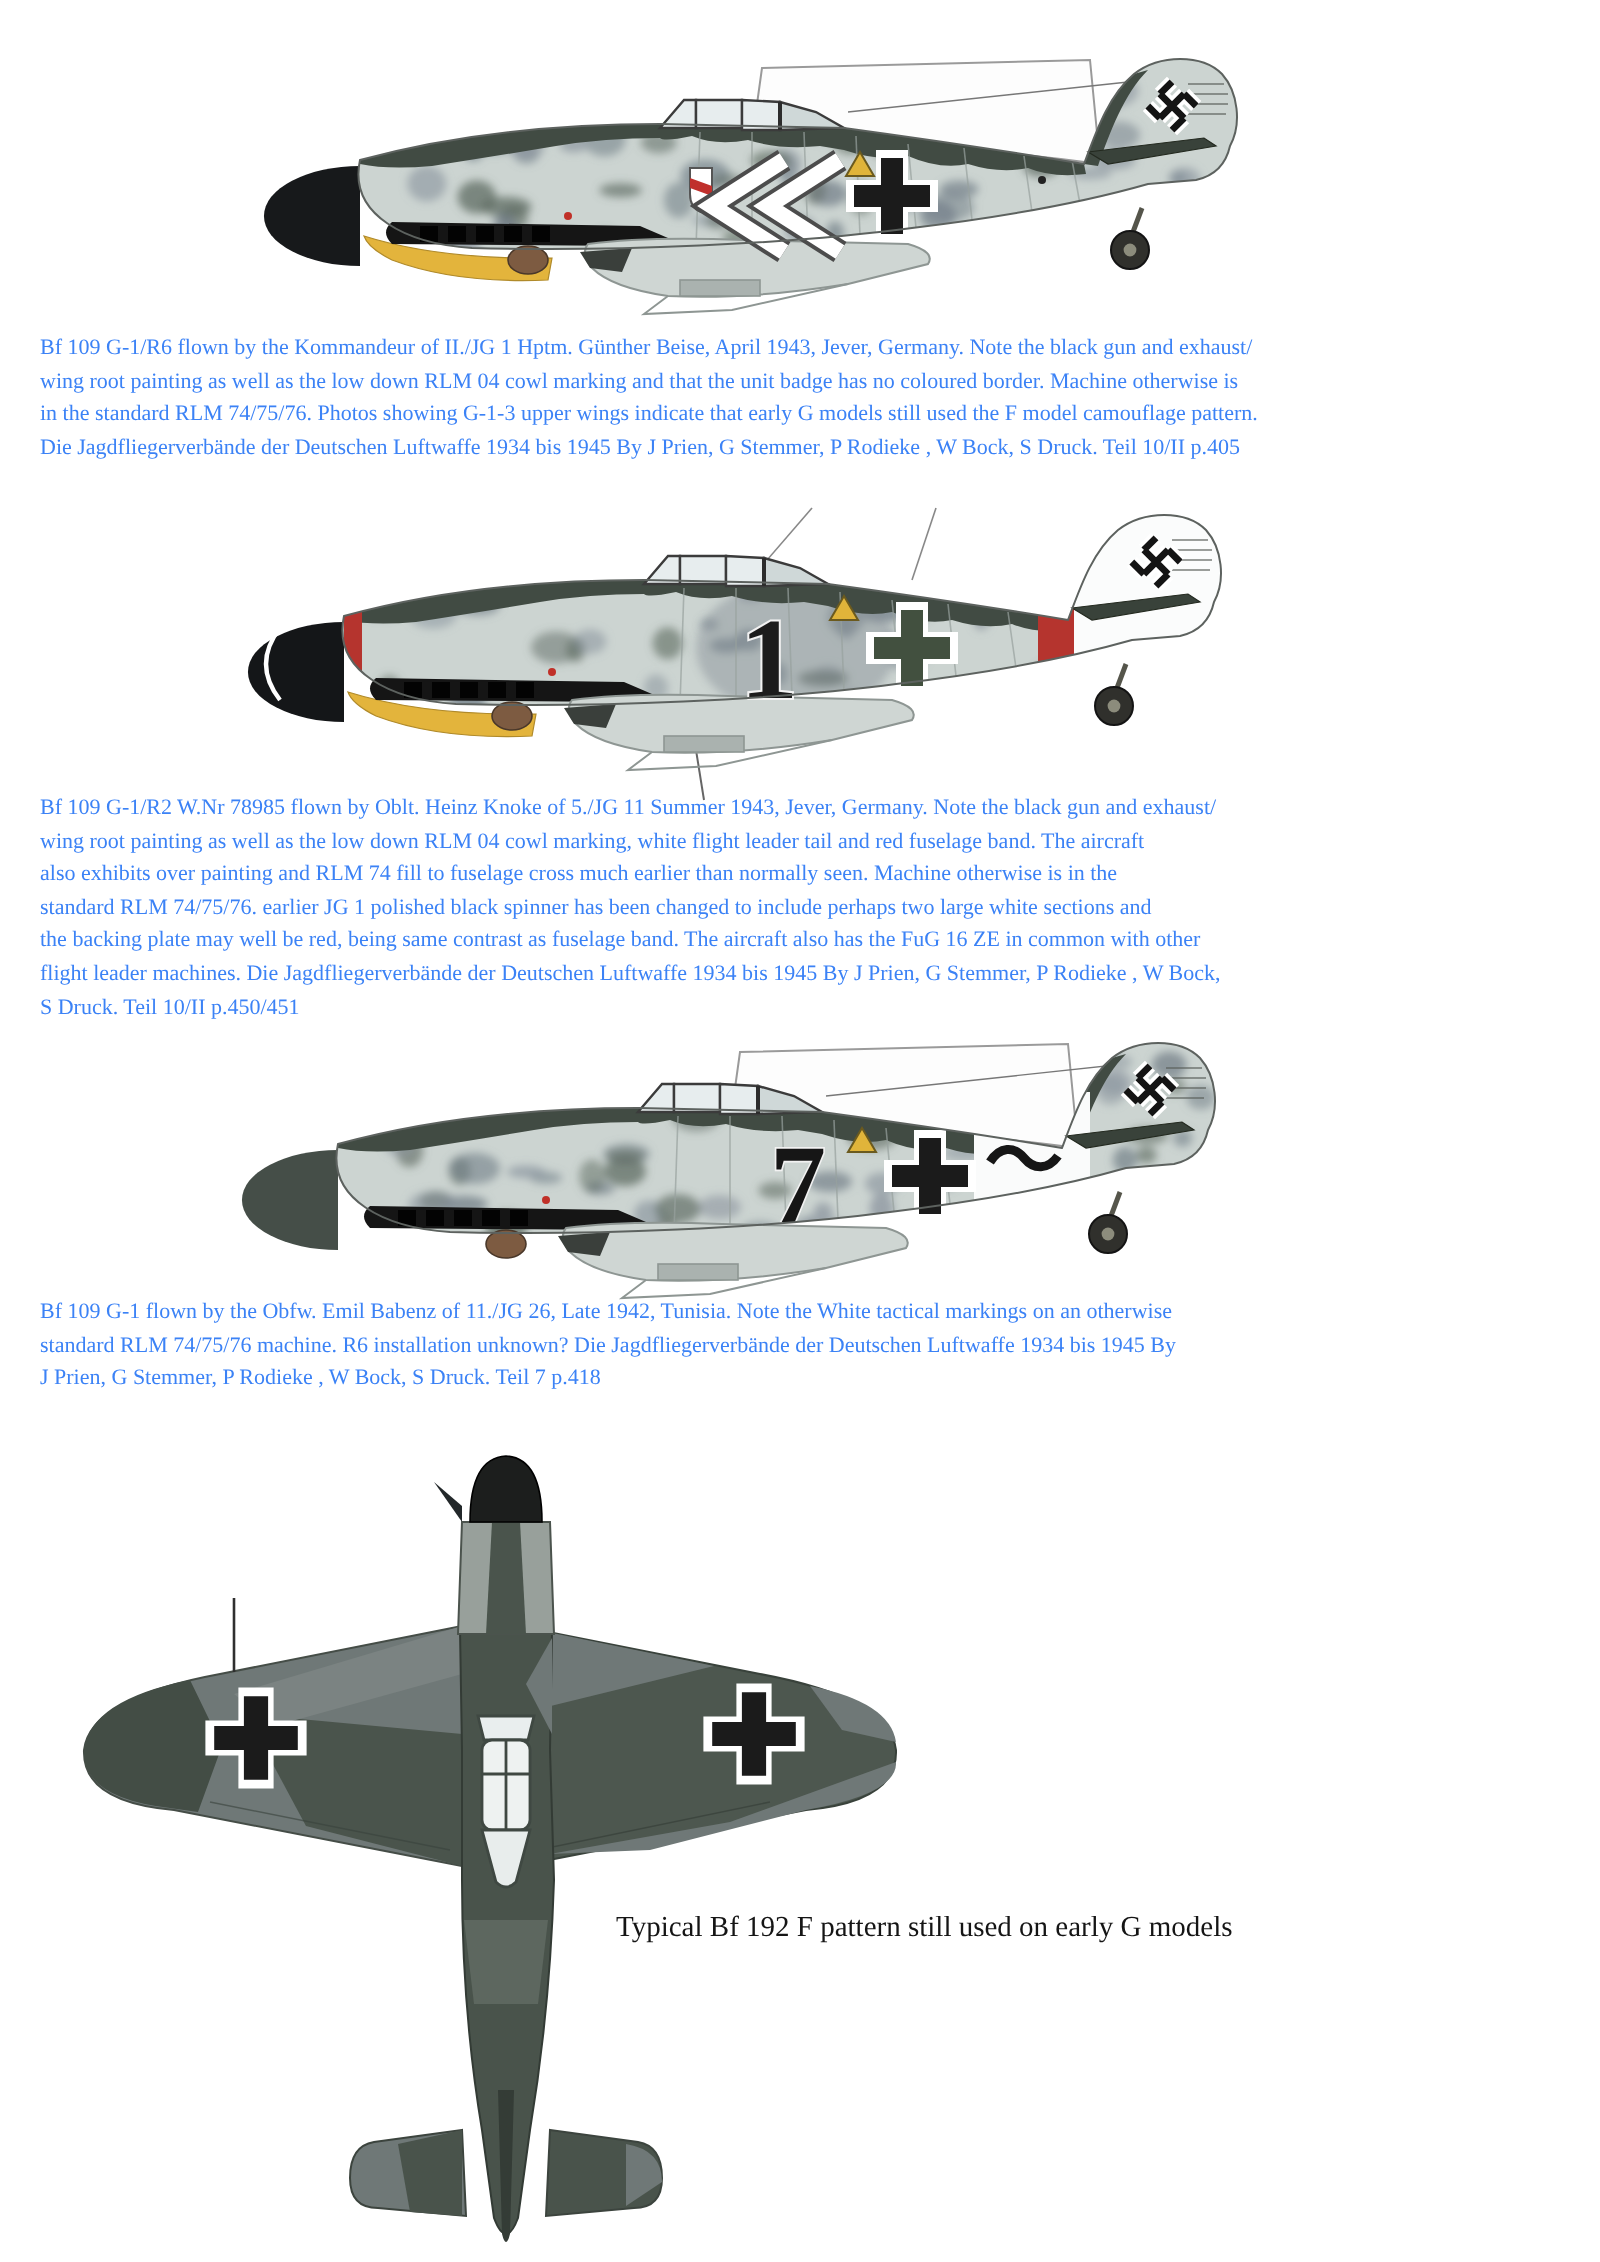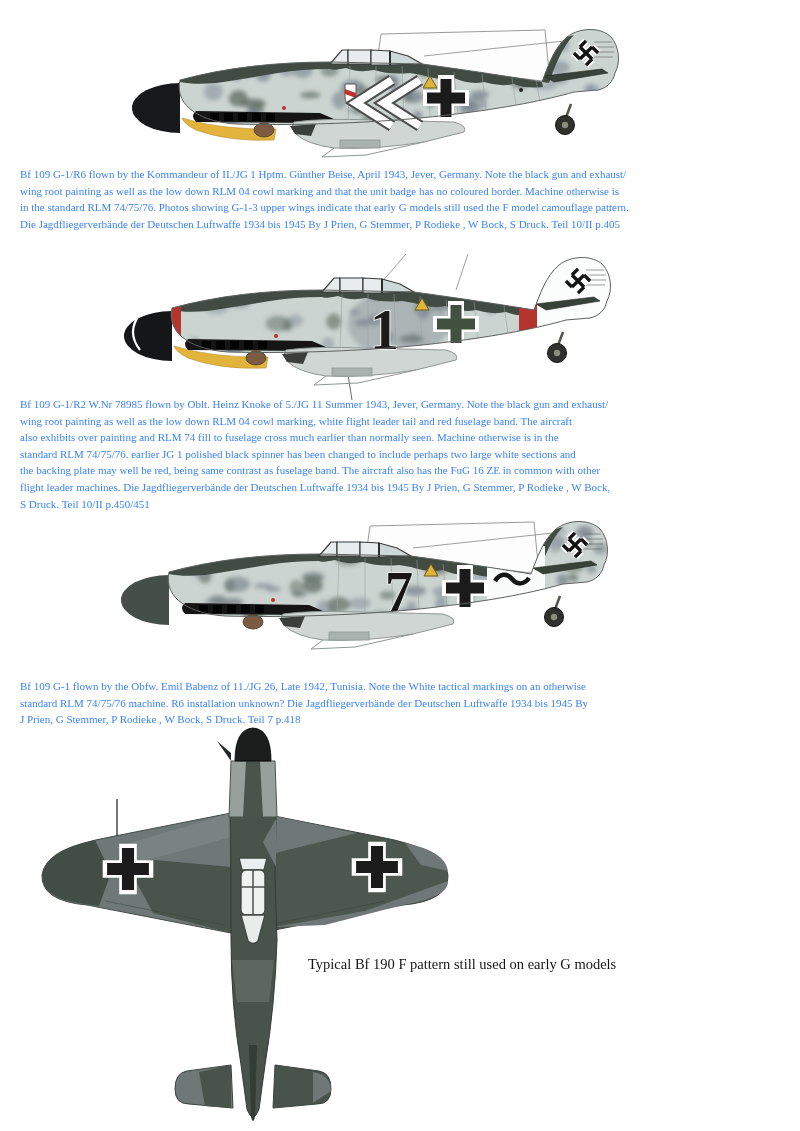--- a/index.html
+++ b/index.html
@@ -342,21 +342,21 @@
     <path d="M318,46 L325,58 L311,58 Z" fill="#e0b43a" stroke="#6b5a1e" stroke-width="1"></path>
     <use href="#bkreuz" transform="translate(352,70)" color="#1b1b1b"></use>
     <path d="M382,63 C387,55 394,55 399,61 C404,67 411,67 416,60" fill="none" stroke="#161616" stroke-width="4.5"></path>
     <use href="#rudder-hatch"></use>
     <use href="#hk" transform="translate(462,27) rotate(45) scale(0.95)"></use>
     <use href="#tailplane-side"></use>
     <use href="#twheel" transform="translate(441,99)"></use>
     <use href="#fuseoutline-stroke" fill="none" stroke="#5d625f" stroke-width="1"></use>
   </svg>
 
-  <div class="para" style="top:678px">Bf 109 G-1 flown by the Obfw. Emil Babenz of 11./JG 26, Late 1942, Tunisia. Note the White tactical markings on an otherwise
+  <div class="para" style="top:648px">Bf 109 G-1 flown by the Obfw. Emil Babenz of 11./JG 26, Late 1942, Tunisia. Note the White tactical markings on an otherwise
 standard RLM 74/75/76 machine. R6 installation unknown? Die Jagdfliegerverbände der Deutschen Luftwaffe 1934 bis 1945 By
 J Prien, G Stemmer, P Rodieke , W Bock, S Druck. Teil 7 p.418</div>
 
   <svg class="profile" style="left:25px;top:715px" width="440" height="412" viewBox="0 0 440 412">
 
     <g>
       <path d="M206,98 L85,122 Q20,134 17,160 Q16,186 62,190 L206,218 Z" fill="#6f7877" stroke="#454d47" stroke-width="1"></path>
       <path d="M70,125 Q20,135 17,160 Q16,184 60,189 L74,191 L86,158 Z" fill="#434d45"></path>
       <path d="M206,218 L206,152 L98,142 L128,198 Z" fill="#4a544c"></path>
       <path d="M206,98 L206,122 L112,148 L92,132 Z" fill="#7b8382"></path>
@@ -397,15 +397,15 @@
       <rect x="216" y="155" width="24" height="45" rx="5" fill="#eef2f1" stroke="#3f4842" stroke-width="1.4"></rect>
       <line x1="228" y1="155" x2="228" y2="200" stroke="#3f4842" stroke-width="1.4"></line>
       <line x1="216" y1="172" x2="240" y2="172" stroke="#3f4842" stroke-width="1.4"></line>
       <path d="M216,200 L240,200 L233,226 Q228,231 223,226 Z" fill="#e8edec" stroke="#3f4842" stroke-width="1.4"></path>
     </g>
 
     <use href="#bkreuz" transform="translate(103,154) scale(1.1)" color="#1b1b1b"></use>
     <use href="#bkreuz" transform="translate(352,152) scale(1.1)" color="#1b1b1b"></use>
   </svg>
 
-  <div class="caption" style="left:308px;top:956px">Typical Bf 190 F pattern still used on early G models</div>
+  <div class="caption" style="left:308px;top:956px">Typical Bf 192 F pattern still used on early G models</div>
 
 </div>
 
 </body></html>

